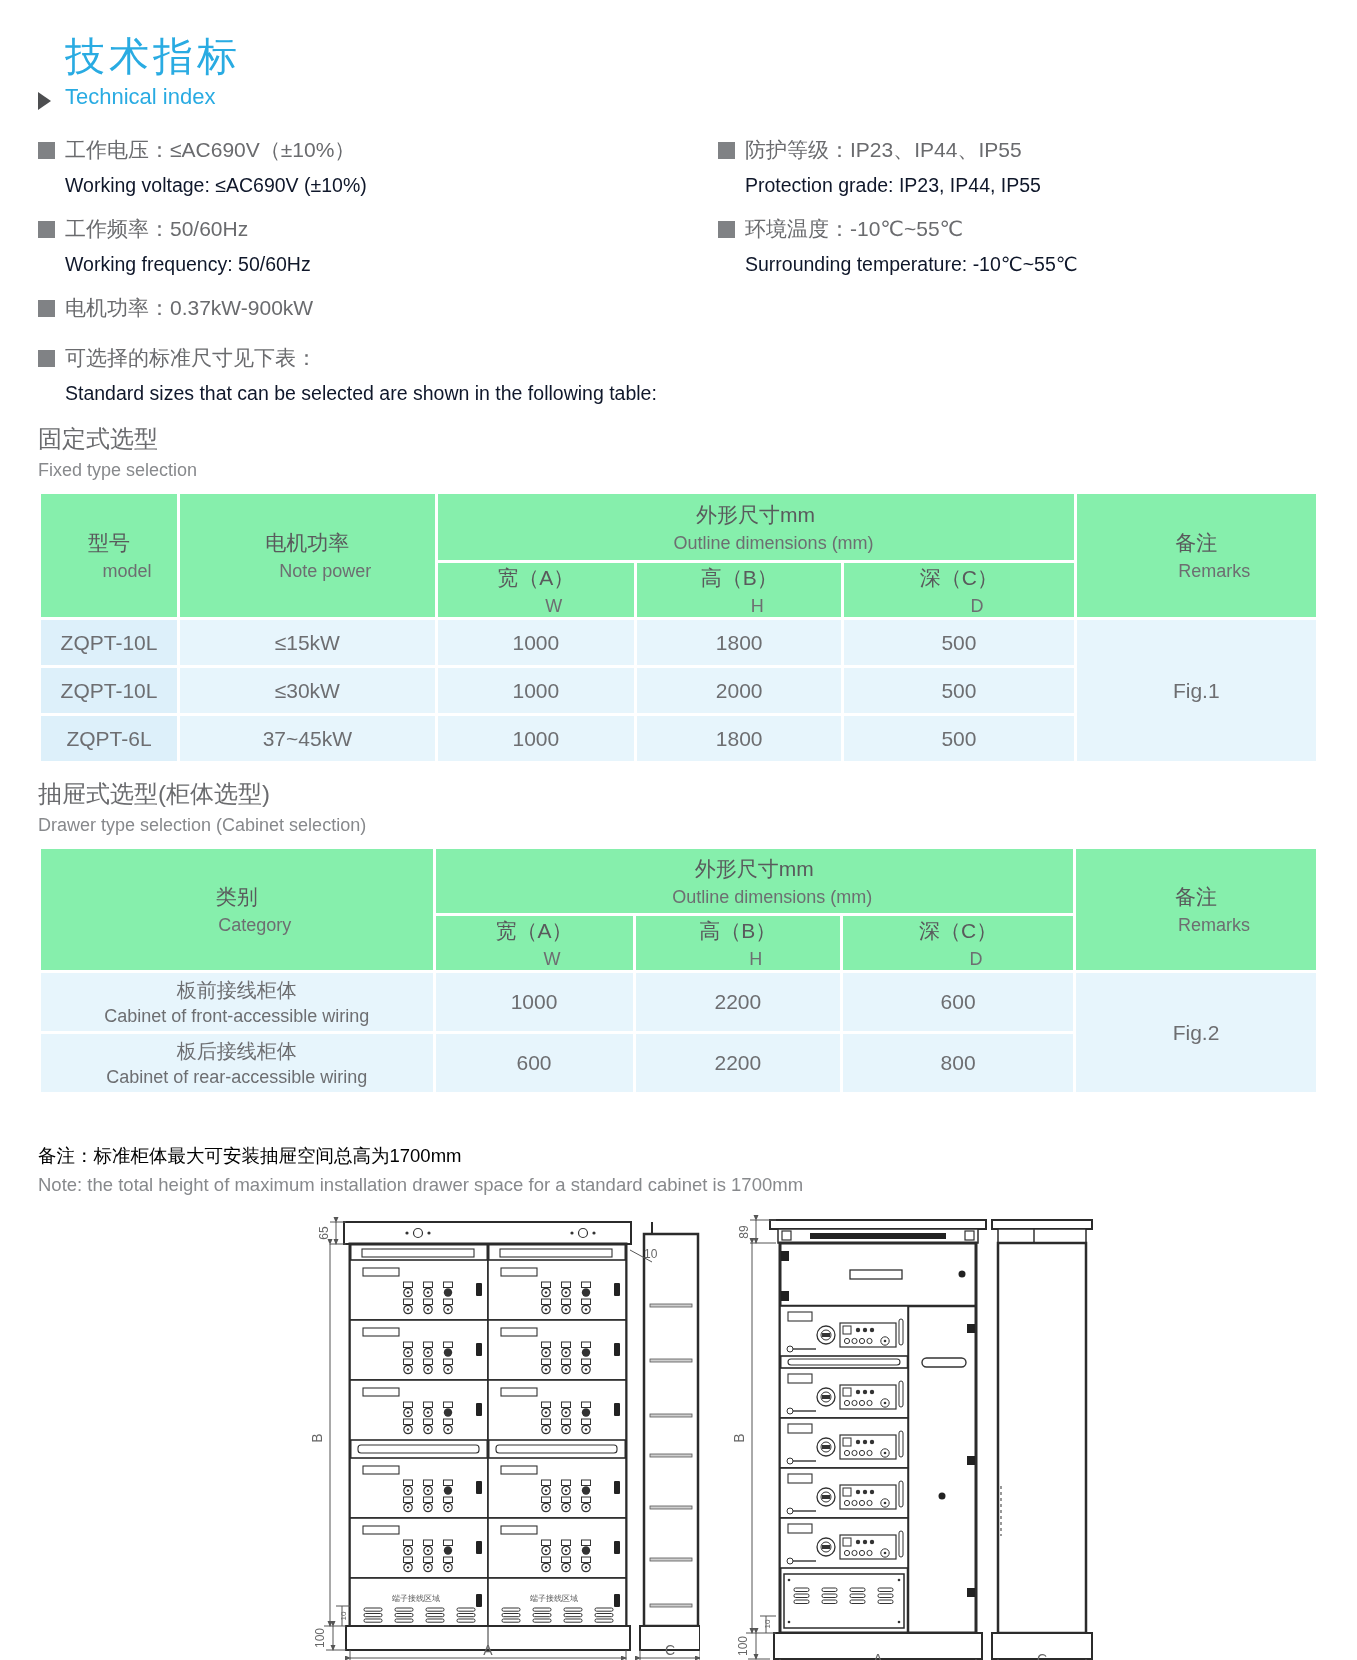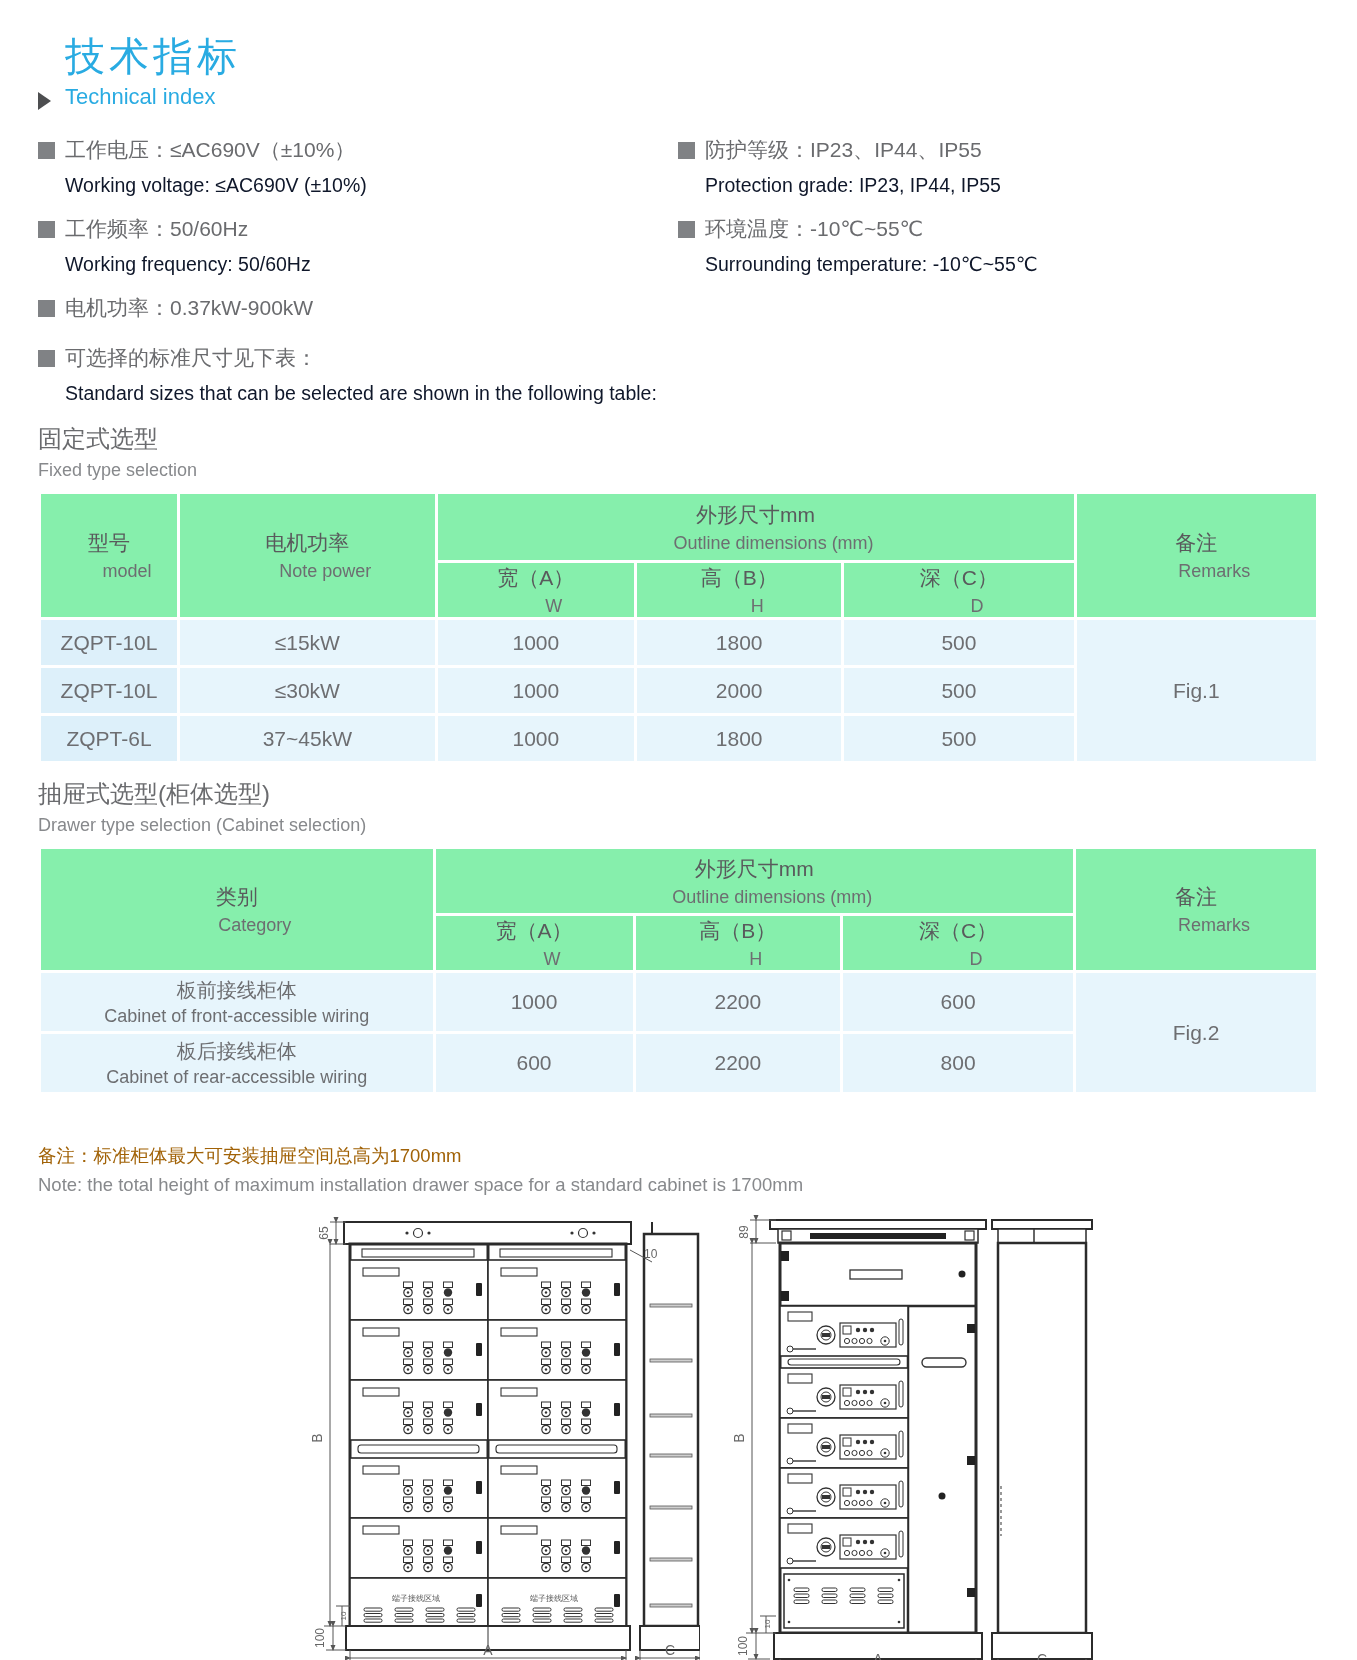--- a/index.html
+++ b/index.html
@@ -16,21 +16,21 @@
   .tri {
     width:0; height:0; margin:14px 14px 0 0;
     border-left:13px solid #4d4e50;
     border-top:9px solid transparent;
     border-bottom:9px solid transparent;
   }
   .title-zh { font-size:40px; color:#29abe2; letter-spacing:4px; line-height:1.1; }
   .title-en { font-size:22px; color:#29abe2; margin-top:6px; }
 
   
-  .specs { display:flex; margin-top:26px; }
+  .specs { display:flex; margin-top:26px;gap:40px; }
   .spec-col { width:640px; }
   .spec-col.rightcol { width:auto; }
   .spec { margin-bottom:6px; }
   .spec .zh { display:flex; align-items:center; font-size:21px; color:#6a6b6e; }
   .sq { width:17px; height:17px; background:#808285; margin-right:10px; flex:0 0 auto; }
   .spec .en { margin:10px 0 18px 27px; font-size:19.5px; color:#0f172a; }
   .spec.intro { margin-top:16px; }
 
   
   .sec-title { margin-top:14px; }
@@ -49,21 +49,21 @@
   .t1 tr.hr2 th { height:54px; }
   .t1 td { height:45px; }
   .t2 tr.hr1 th { height:64px; }
   .t2 tr.hr2 th { height:54px; }
   .t2 td { height:58px; }
   td .czh { display:block; font-size:20px; }
   td .cen { display:block; font-size:18px; margin-top:2px; }
 
   
   .note { margin-top:16px; }
-  .note .zh { font-size:18.5px; color:#a16207;margin-top:48px; }
+  .note .zh { font-size:18.5px; color:#000000;margin-top:48px; }
   .note .en { font-size:18.5px; color:#87898c; margin-top:6px; }
 
   
   .figures { display:flex; margin-top:10px; }
   .fig-block { text-align:center; }
   .fig1-block { margin-left:262px; width:400px; }
   .fig2-block { margin-left:22px; width:385px; }
   svg text { font-family:"Liberation Sans","DejaVu Sans",sans-serif; }
 </style>
 </head>

